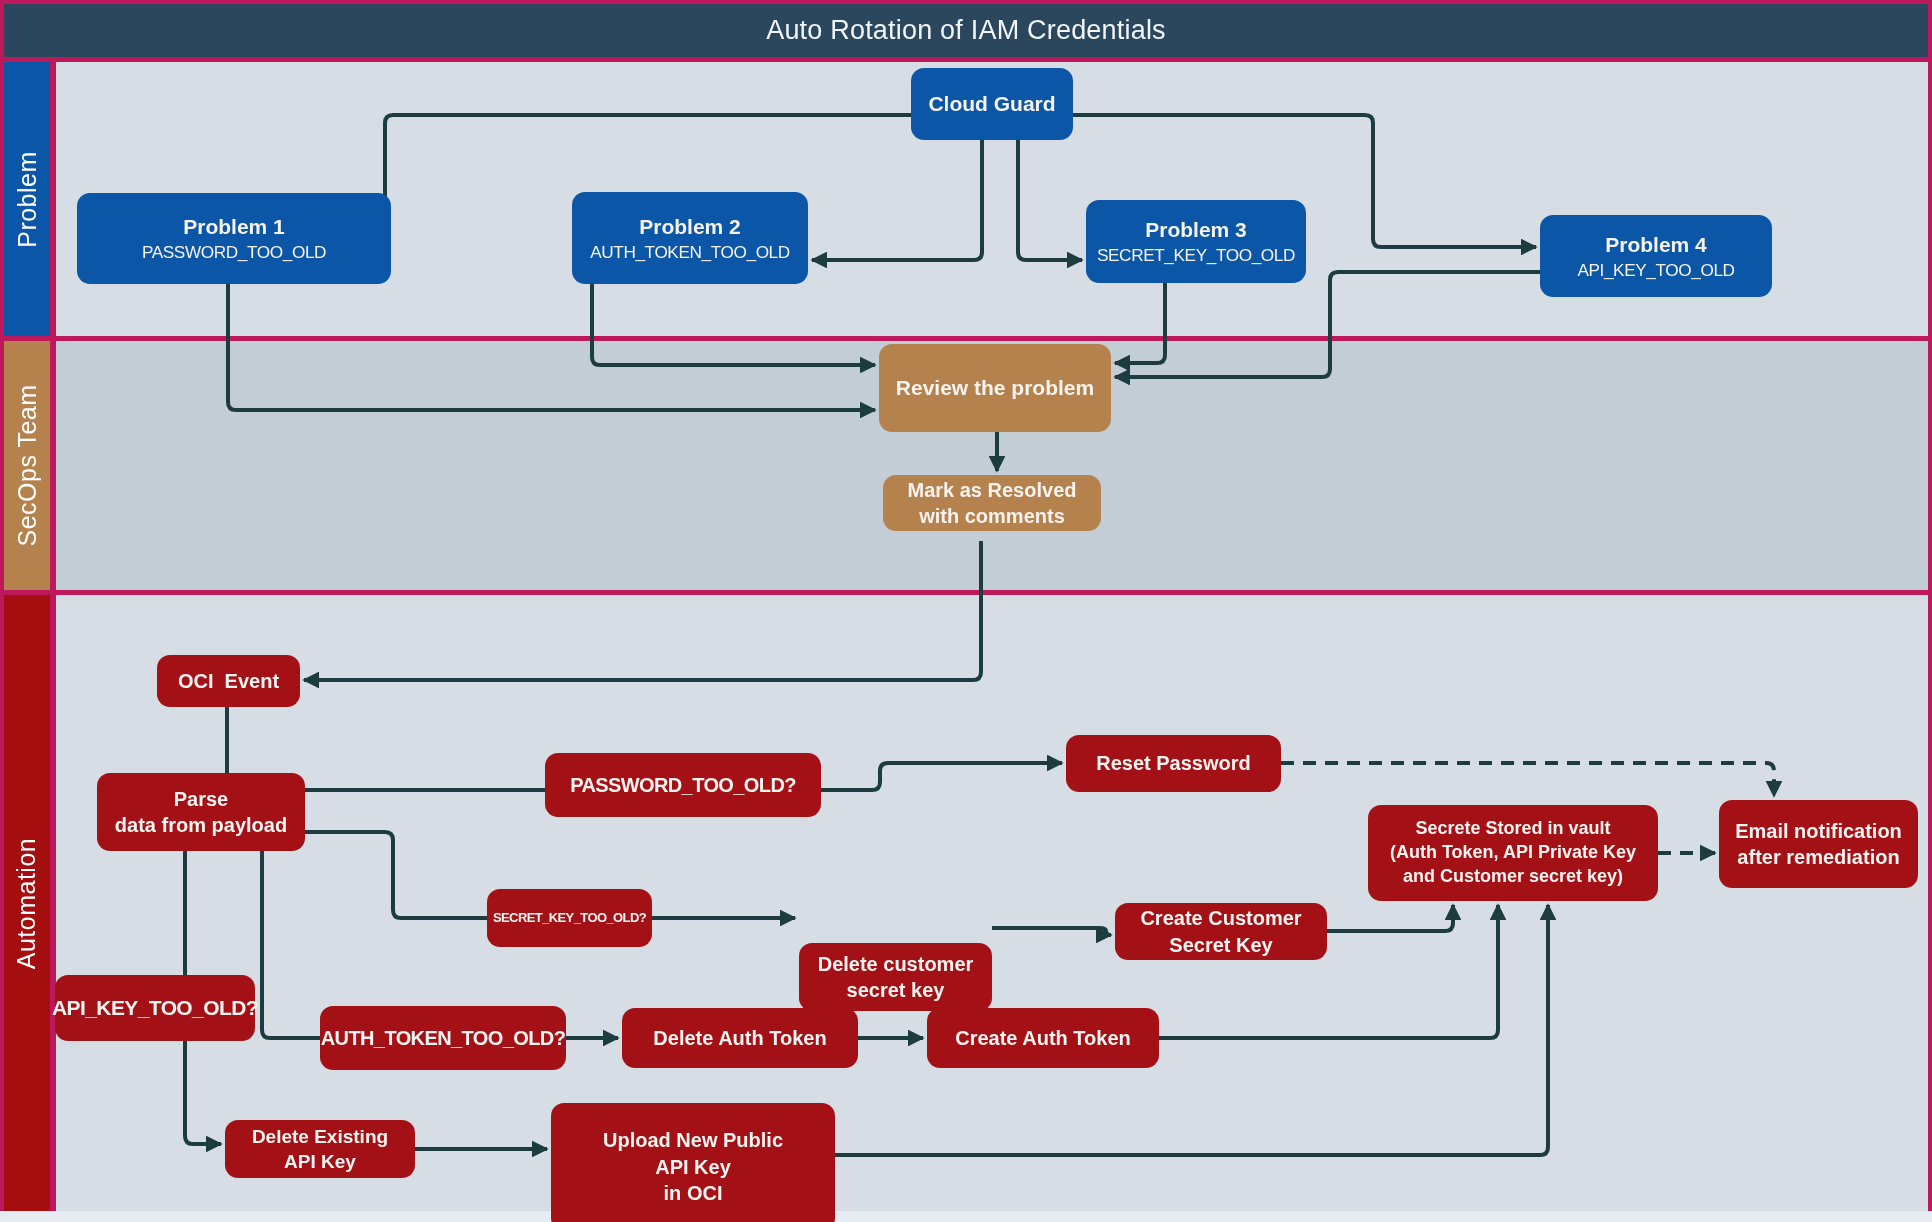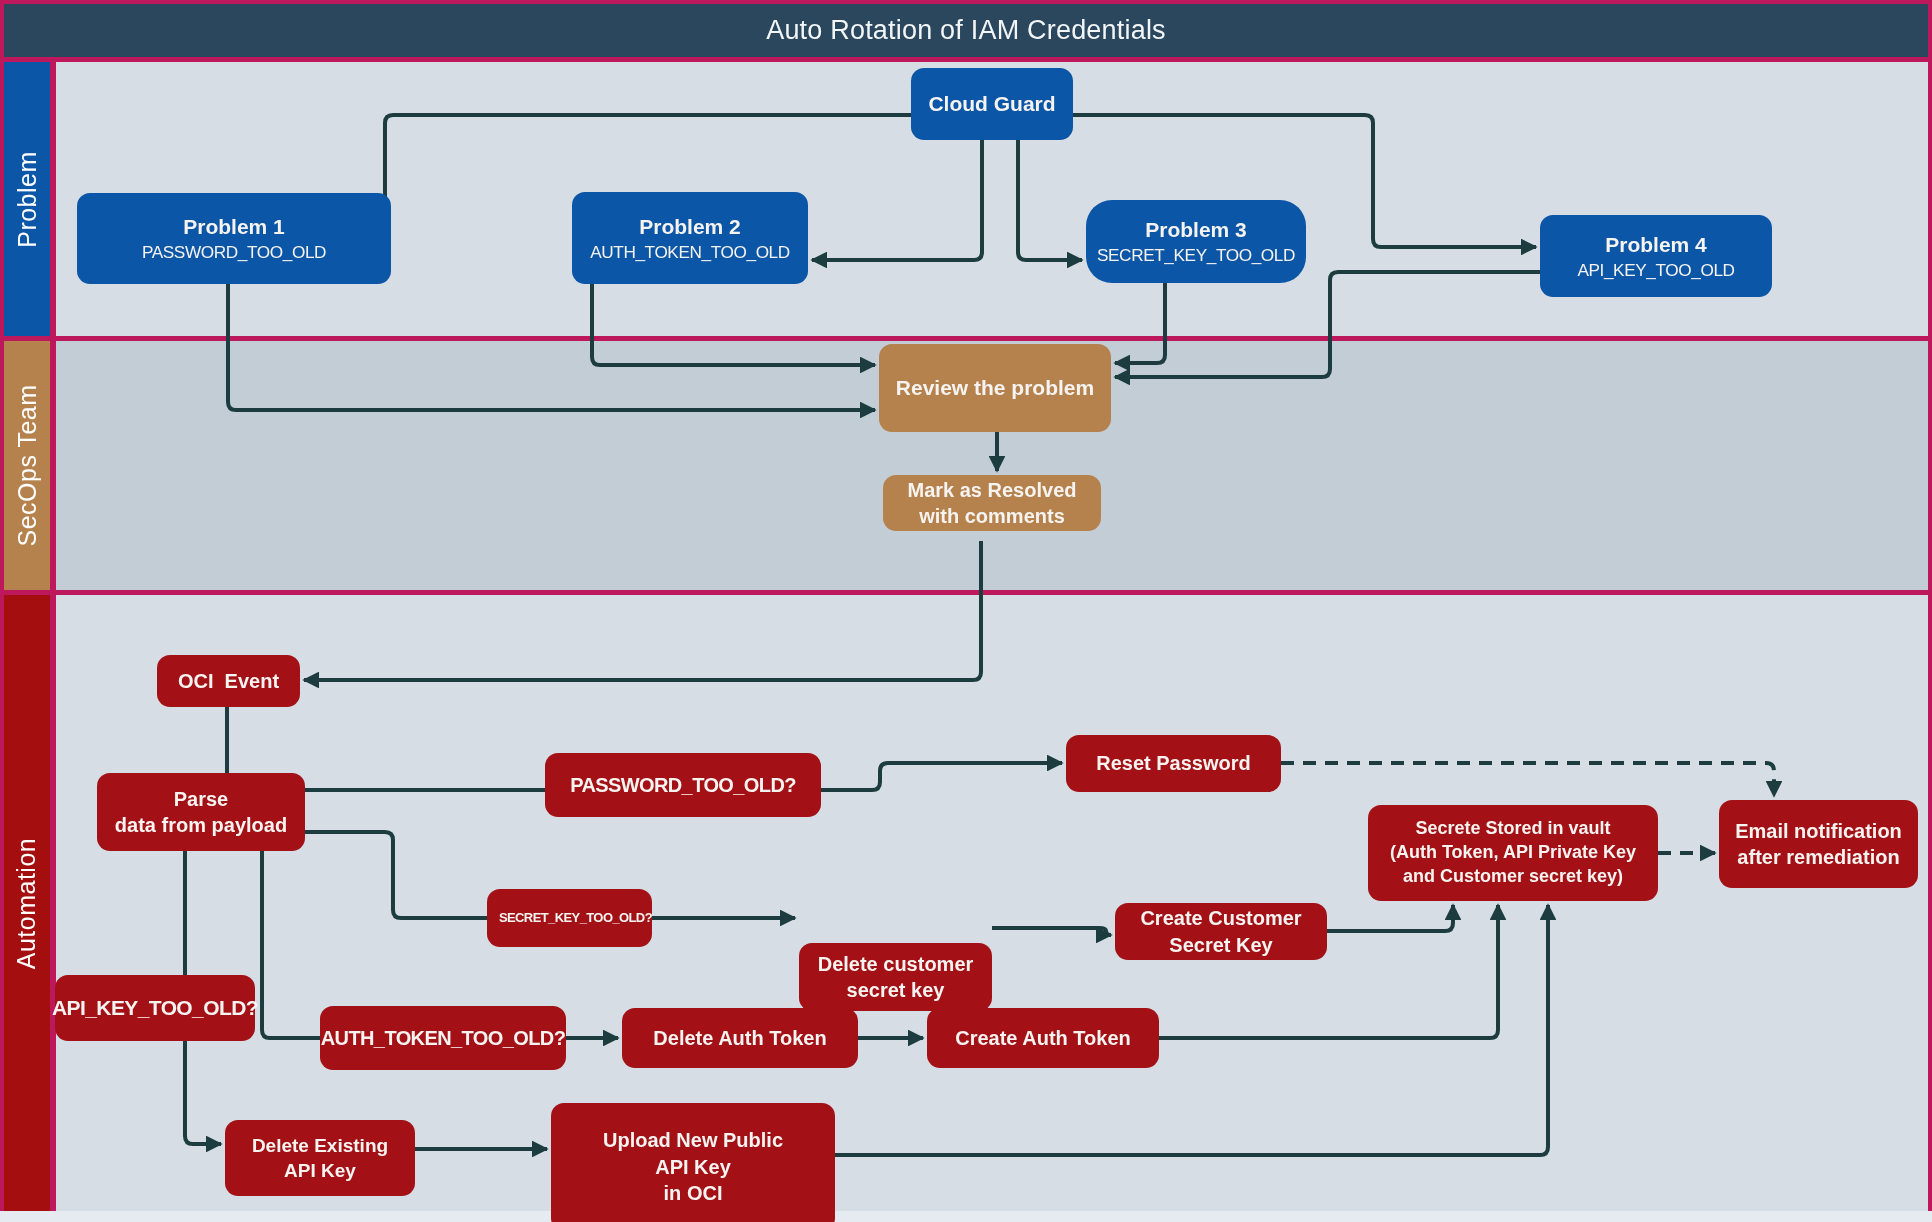--- a/index.html
+++ b/index.html
@@ -108,21 +108,21 @@
         <div class="ln">Cloud Guard</div>
       </div>
       <div class="node blue" style="left: 77px; top: 193px; width: 314px; height: 91px; font-size: 21px;">
         <div class="ln">Problem 1</div>
         <div class="ln l-sub">PASSWORD_TOO_OLD</div>
       </div>
       <div class="node blue" style="left: 572px; top: 192px; width: 236px; height: 92px; font-size: 21px;">
         <div class="ln">Problem 2</div>
         <div class="ln l-sub">AUTH_TOKEN_TOO_OLD</div>
       </div>
-      <div class="node blue" style="left: 1086px; top: 200px; width: 220px; height: 83px; font-size: 21px; border-radius: 26px;">
+      <div class="node blue" style="left: 1086px; top: 200px; width: 220px; height: 83px; font-size: 21px;">
         <div class="ln">Problem 3</div>
         <div class="ln l-sub">SECRET_KEY_TOO_OLD</div>
       </div>
       <div class="node blue" style="left: 1540px; top: 215px; width: 232px; height: 82px; font-size: 21px;">
         <div class="ln">Problem 4</div>
         <div class="ln l-sub">API_KEY_TOO_OLD</div>
       </div>
       <div class="node brown" style="left: 879px; top: 344px; width: 232px; height: 88px; font-size: 21px;">
         <div class="ln">Review the problem</div>
       </div>
@@ -145,21 +145,21 @@
       </div>
       <div class="node red" style="left: 1368px; top: 805px; width: 290px; height: 96px; font-size: 18px;">
         <div class="ln">Secrete Stored in vault</div>
         <div class="ln">(Auth Token, API Private Key</div>
         <div class="ln">and Customer secret key)</div>
       </div>
       <div class="node red" style="left: 1719px; top: 800px; width: 199px; height: 88px; font-size: 20px;">
         <div class="ln">Email notification</div>
         <div class="ln">after remediation</div>
       </div>
-      <div class="node red cond" style="left: 487px; top: 889px; width: 165px; height: 58px; font-size: 13px; align-items: flex-end;">
+      <div class="node red cond" style="left: 487px; top: 889px; width: 165px; height: 58px; font-size: 13px;">
         <div class="ln">SECRET_KEY_TOO_OLD?</div>
       </div>
       <div class="node red" style="left: 799px; top: 895px; width: 193px; height: 68px; font-size: 20px; margin-top: 48px;">
         <div class="ln">Delete customer</div>
         <div class="ln">secret key</div>
       </div>
       <div class="node red" style="left: 1115px; top: 903px; width: 212px; height: 57px; font-size: 20px;">
         <div class="ln">Create Customer</div>
         <div class="ln">Secret Key</div>
       </div>
@@ -168,21 +168,21 @@
       </div>
       <div class="node red cond" style="left: 320px; top: 1006px; width: 246px; height: 64px; font-size: 20px;">
         <div class="ln">AUTH_TOKEN_TOO_OLD?</div>
       </div>
       <div class="node red" style="left: 622px; top: 1008px; width: 236px; height: 60px; font-size: 20px;">
         <div class="ln">Delete Auth Token</div>
       </div>
       <div class="node red" style="left: 927px; top: 1008px; width: 232px; height: 60px; font-size: 20px;">
         <div class="ln">Create Auth Token</div>
       </div>
-      <div class="node red" style="left: 225px; top: 1120px; width: 190px; height: 76px; font-size: 19px;">
+      <div class="node red" style="left: 225px; top: 1120px; width: 190px; height: 58px; font-size: 19px;">
         <div class="ln">Delete Existing</div>
         <div class="ln">API Key</div>
       </div>
       <div class="node red" style="left: 551px; top: 1103px; width: 284px; height: 128px; font-size: 20px;">
         <div class="ln">Upload New Public</div>
         <div class="ln">API Key</div>
         <div class="ln">in OCI</div>
       </div>
     </div>
 

